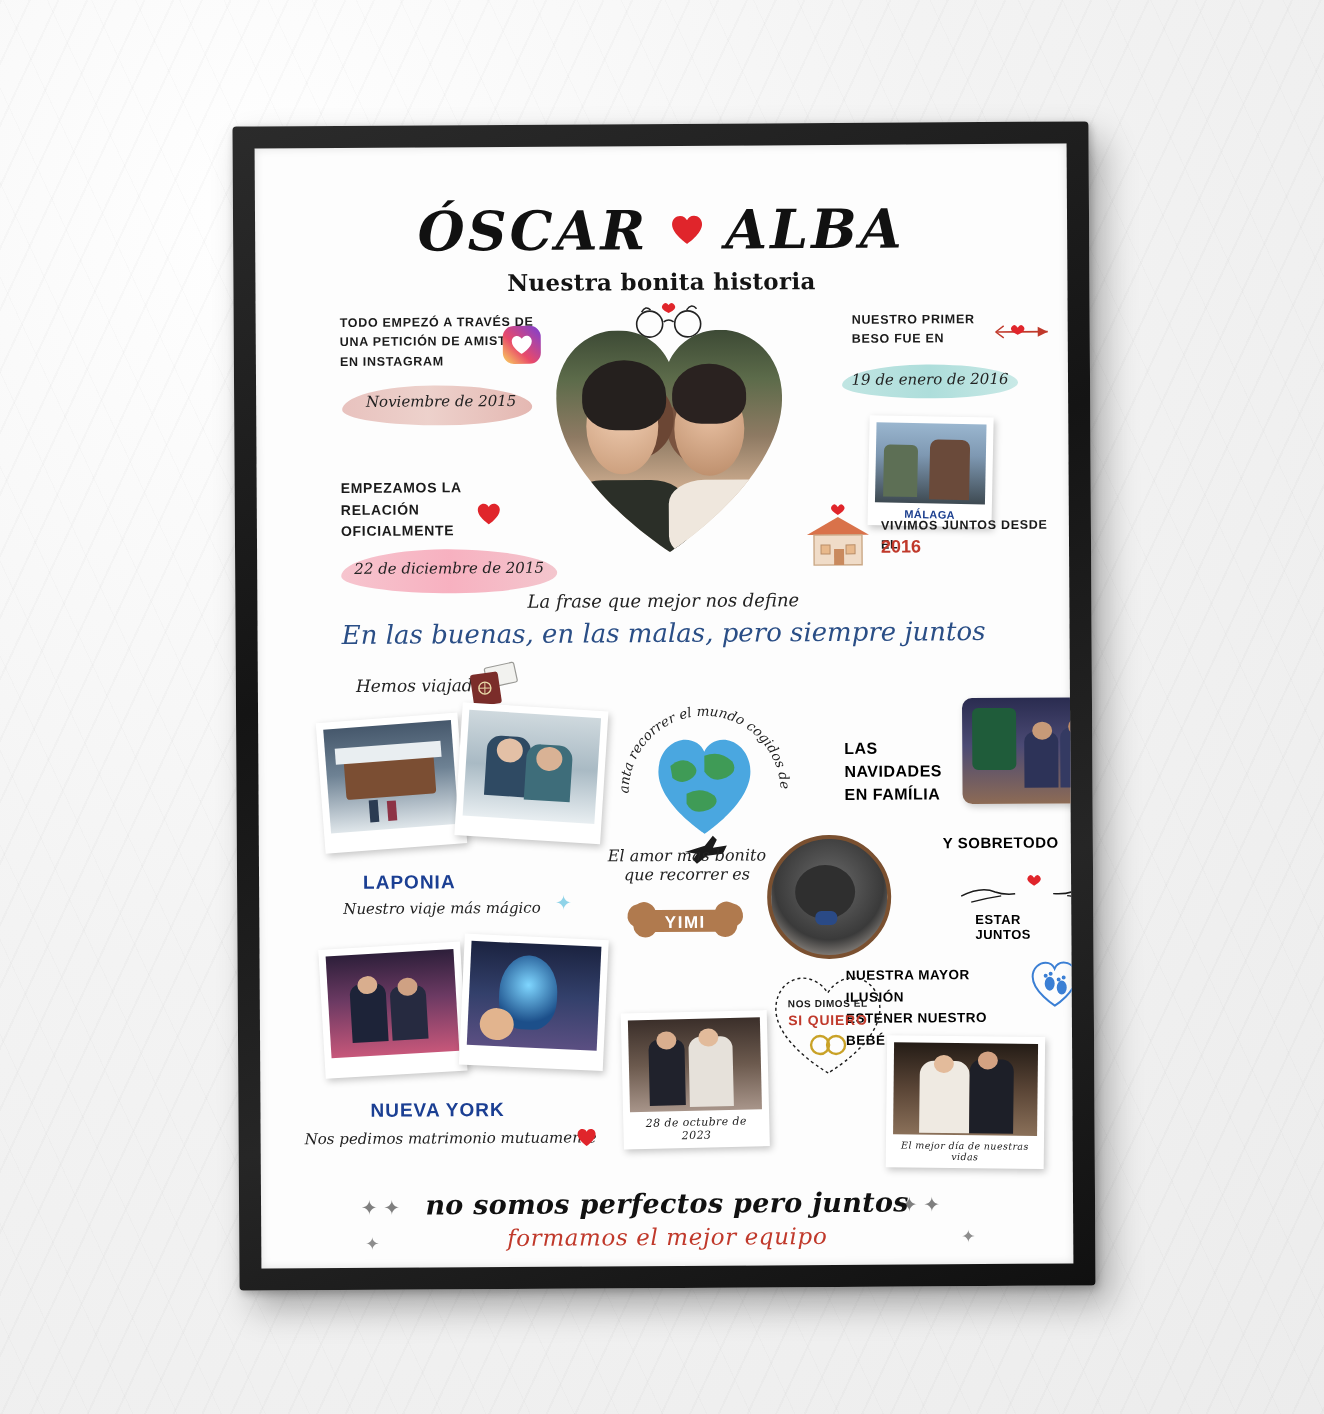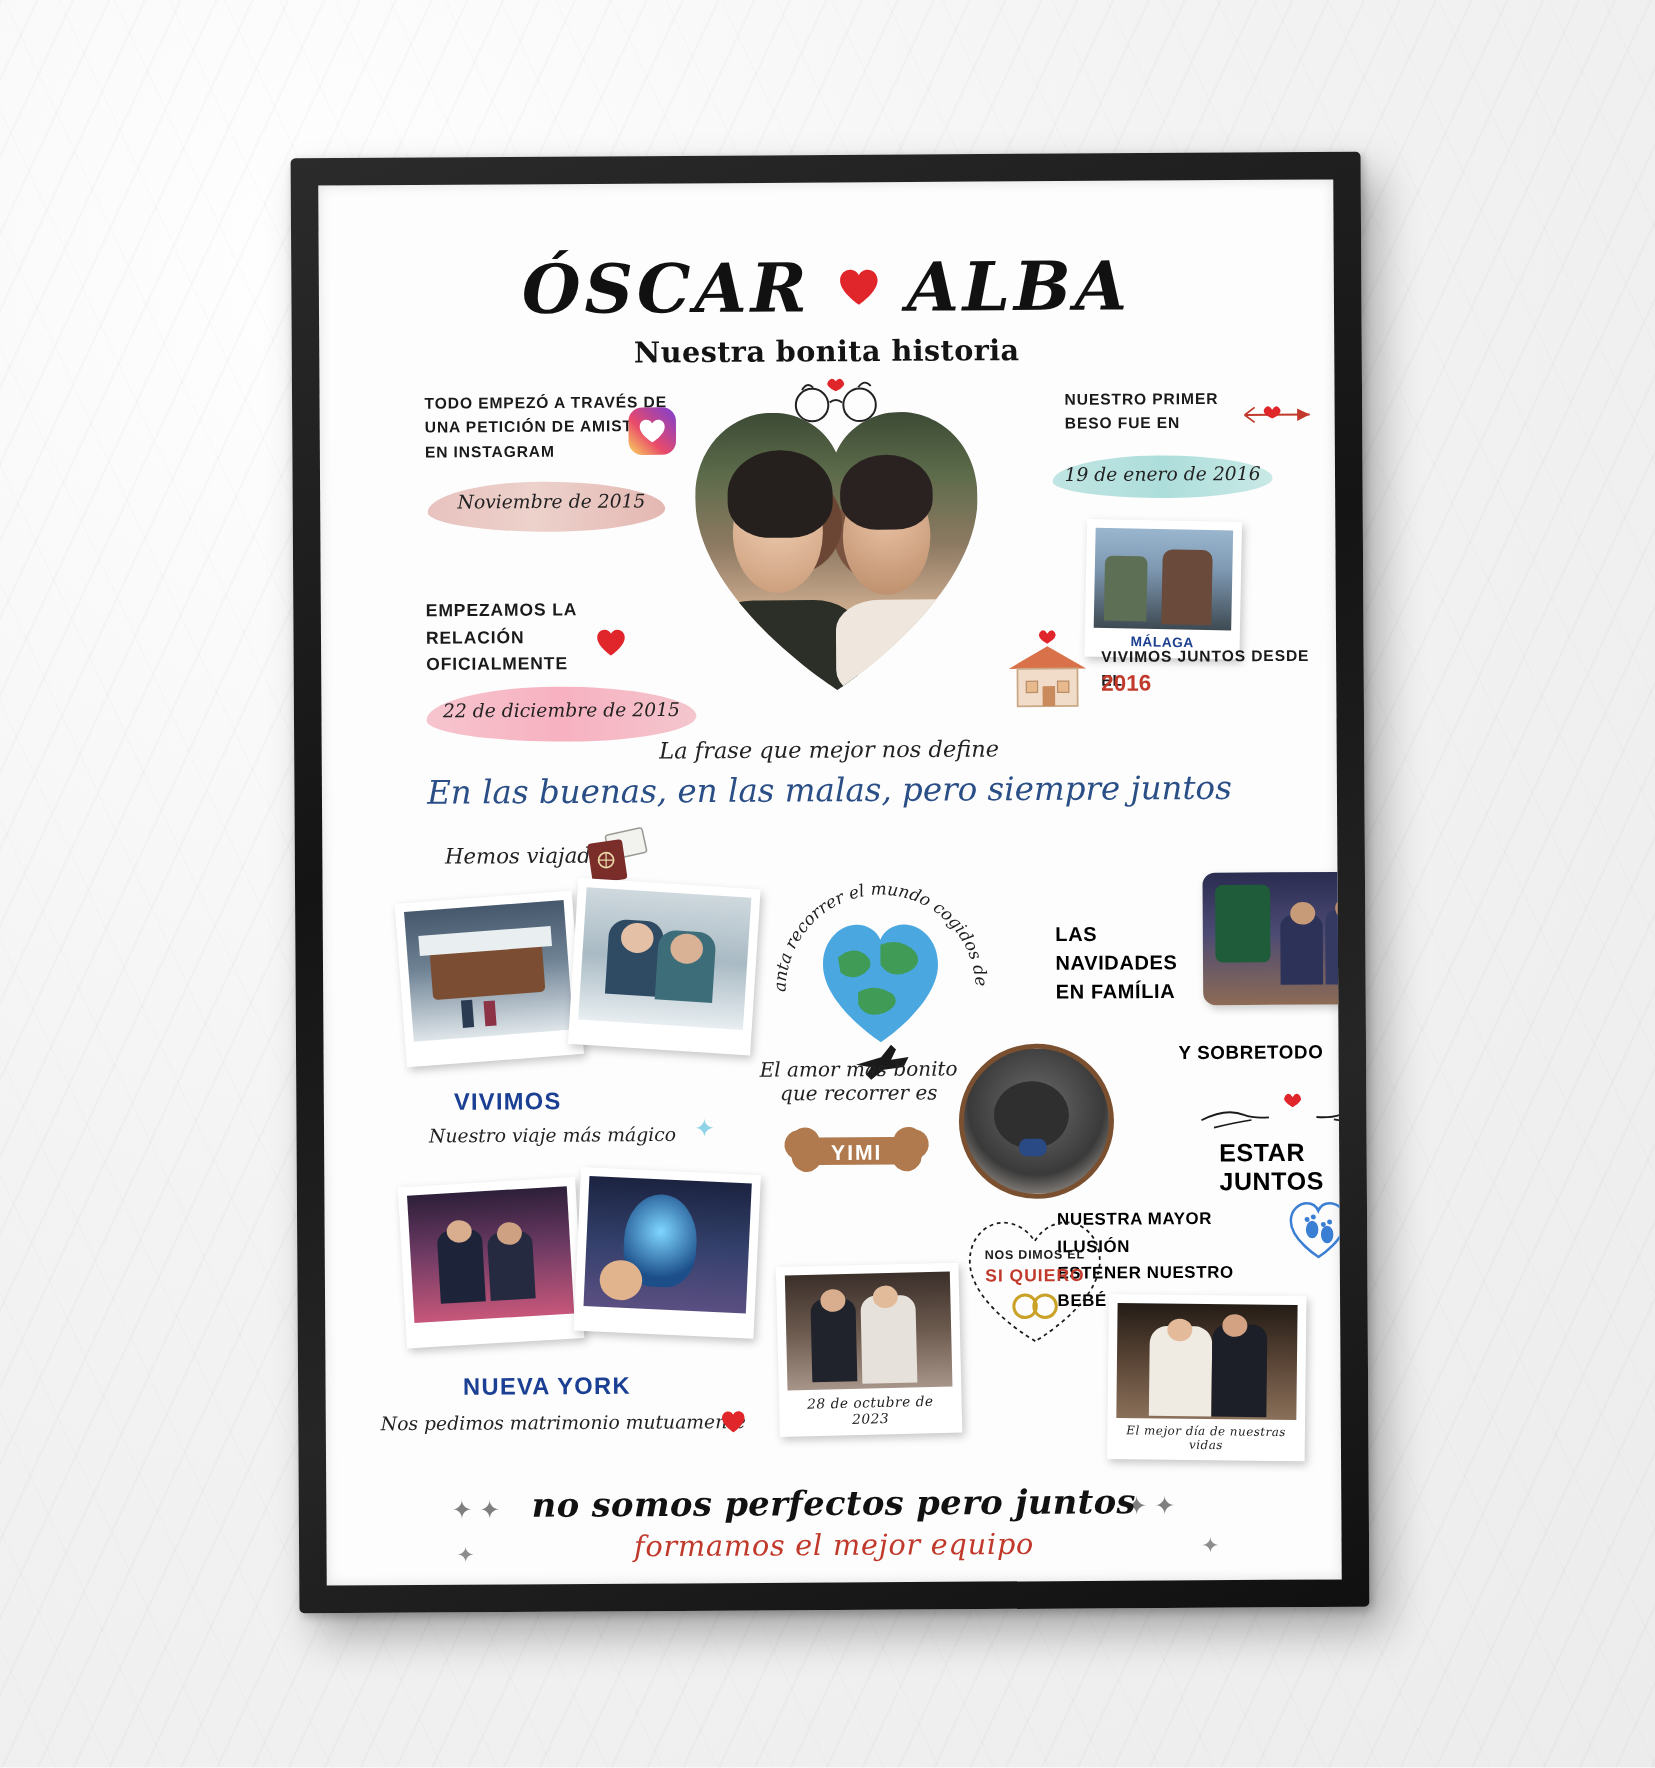--- a/index.html
+++ b/index.html
@@ -186,21 +186,21 @@
     </div>
     <div class="abs polaroid" style="left:200px;top:560px;width:132px;transform:rotate(4deg);">
       <div class="ph" style="height:106px;background:linear-gradient(180deg,#cfd9de 0%,#a9bac4 50%,#e8eef1 100%);position:relative;">
         <div style="position:absolute;left:20px;top:24px;width:44px;height:60px;background:#2f4a63;border-radius:14px 14px 0 0;"></div>
         <div style="position:absolute;left:60px;top:30px;width:46px;height:56px;background:#3e6d7a;border-radius:14px 14px 0 0;"></div>
         <div style="position:absolute;left:30px;top:26px;width:26px;height:24px;border-radius:50%;background:#e3c0a6;"></div>
         <div style="position:absolute;left:70px;top:32px;width:26px;height:24px;border-radius:50%;background:#d9b295;"></div>
       </div>
       <div style="height:20px;"></div>
     </div>
-    <div class="abs place" style="left:104px;top:724px;">VIVIMOS</div>
+    <div class="abs place" style="left:104px;top:724px;">LAPONIA</div>
     <div class="abs handw" style="left:84px;top:752px;font-size:15px;">Nuestro viaje más mágico</div>
     <div class="abs" style="left:296px;top:744px;color:#8fd3e8;font-size:20px;">✦</div>
 
     <div class="abs" style="left:352px;top:546px;">
       <svg width="188" height="188" viewBox="0 0 188 188">
         <defs>
             <path id="arcTop" d="M18 100 A76 76 0 0 1 170 100"></path>
           </defs>
         <text font-family="DejaVu Serif" font-style="italic" font-size="13.5" fill="#1d1d1d">
           <textPath href="#arcTop" startOffset="50%" text-anchor="middle">Nos encanta recorrer el mundo cogidos de la mano</textPath>
@@ -249,21 +249,21 @@
     <div class="abs cond" style="left:684px;top:690px;font-size:15px;">Y SOBRETODO</div>
     <div class="abs" style="left:700px;top:712px;">
       <svg width="150" height="60" viewBox="0 0 150 60">
         <path d="M2 40 q20 -10 34 -4 q8 3 20 2" fill="none" stroke="#1a1a1a" stroke-width="1.5"></path>
         <path d="M12 46 q16 -4 30 -6" fill="none" stroke="#1a1a1a" stroke-width="1.3"></path>
         <path d="M148 40 q-20 -10 -34 -4 q-8 3 -20 2" fill="none" stroke="#1a1a1a" stroke-width="1.5"></path>
         <path d="M138 46 q-16 -4 -30 -6" fill="none" stroke="#1a1a1a" stroke-width="1.3"></path>
         <path d="M75 22 q3 -5 6 -1 q3 4 -6 9 q-9 -5 -6 -9 q3 -4 6 1Z" fill="#e0252b"></path>
       </svg>
     </div>
-    <div class="abs cond" style="left:716px;top:768px;font-size:20px;">ESTAR JUNTOS</div>
+    <div class="abs cond" style="left:716px;top:768px;font-size:13px;">ESTAR JUNTOS</div>
 
     <div class="abs cond" style="left:586px;top:820px;width:180px;font-size:13.5px;line-height:1.6;">
       <div>NUESTRA MAYOR ILUSIÓN</div>
       <div>ESTENER NUESTRO BEBÉ</div>
     </div>
     <div class="abs" style="left:770px;top:818px;">
       <svg width="50" height="46" viewBox="0 0 50 46">
         <path d="M25 44C25 44 3 30 3 15C3 6 10 1 16 1C20 1 23.5 3.5 25 7C26.5 3.5 30 1 34 1C40 1 47 6 47 15C47 30 25 44 25 44Z" fill="none" stroke="#3b7fd4" stroke-width="2"></path>
         <ellipse cx="20" cy="22" rx="5" ry="7" fill="#3b7fd4"></ellipse>
         <circle cx="16" cy="14" r="2" fill="#3b7fd4"></circle>

